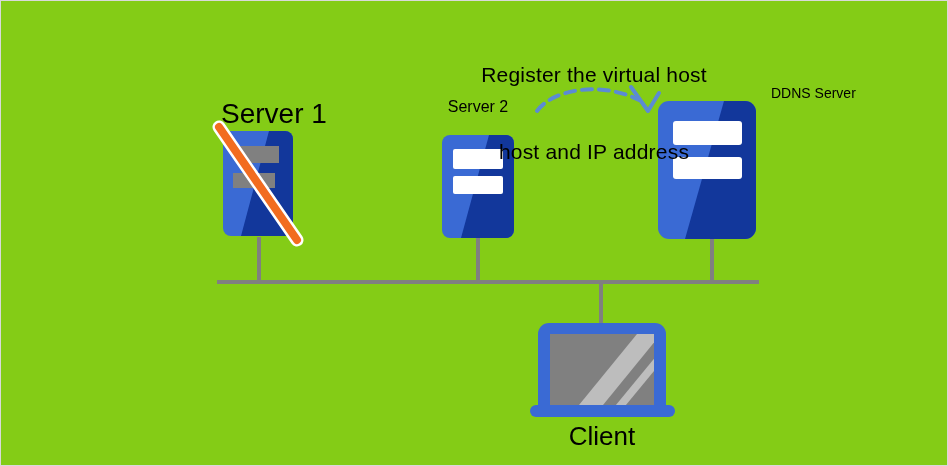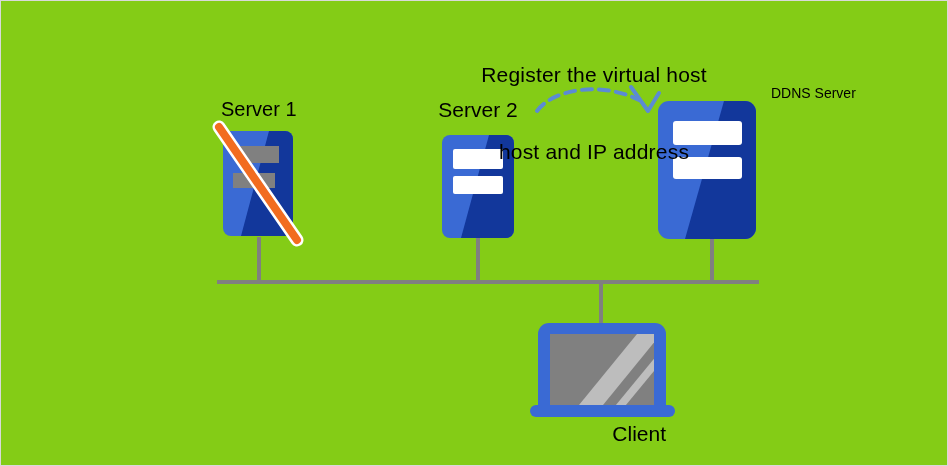--- a/index.html
+++ b/index.html
@@ -32,41 +32,41 @@
     top: 10px;
     width: 262px;
     text-align: center;
     font-size: 21px;
     letter-spacing: 0.2px;
   }
   #label-server1 {
     left: 220px;
     top: 96px;
     width: 100px;
-    text-align: left;
-    font-size: 20px;
+    text-align: right;
+    font-size: 28px;
   }
   #label-server2 {
     left: 427px;
     top: 96px;
     width: 100px;
     text-align: center;
-    font-size: 21px;
+    font-size: 16px;
   }
   #label-ddns {
     left: 770px;
     top: 84px;
     font-size: 14px;
   }
   #label-client {
     left: 537px;
     top: 420px;
     width: 128px;
-    text-align: right;
-    font-size: 21px;
+    text-align: center;
+    font-size: 26px;
   }
   svg.layer {
     position: absolute;
     left: 0;
     top: 0;
     width: 946px;
     height: 464px;
   }
 </style>
 </head>

